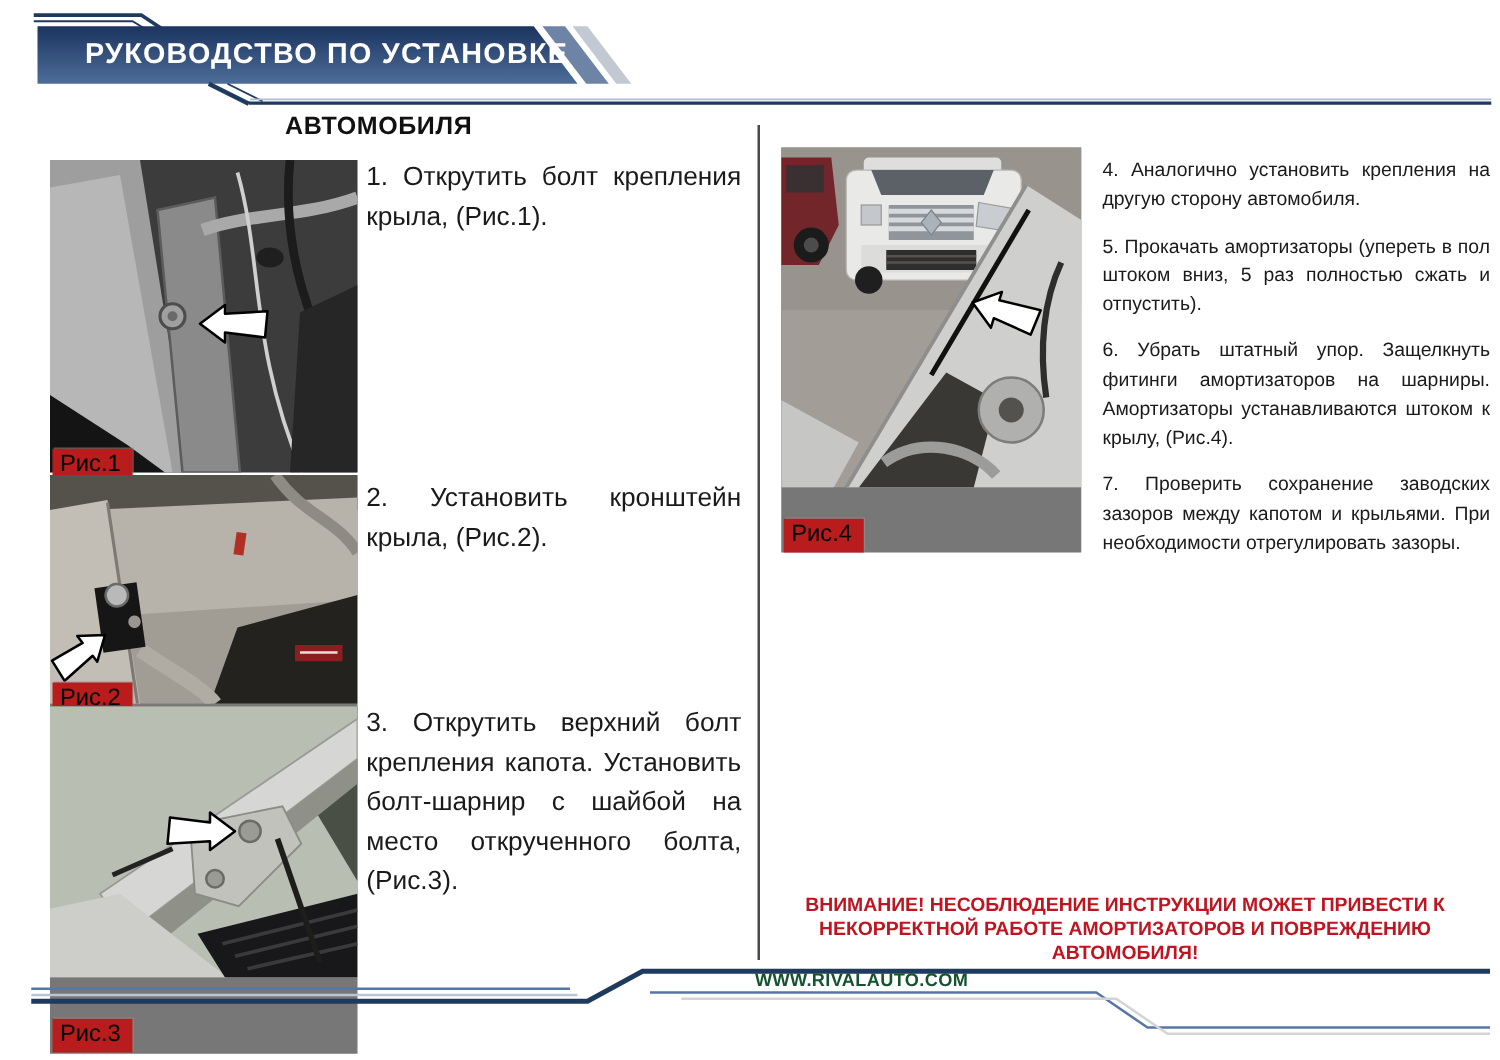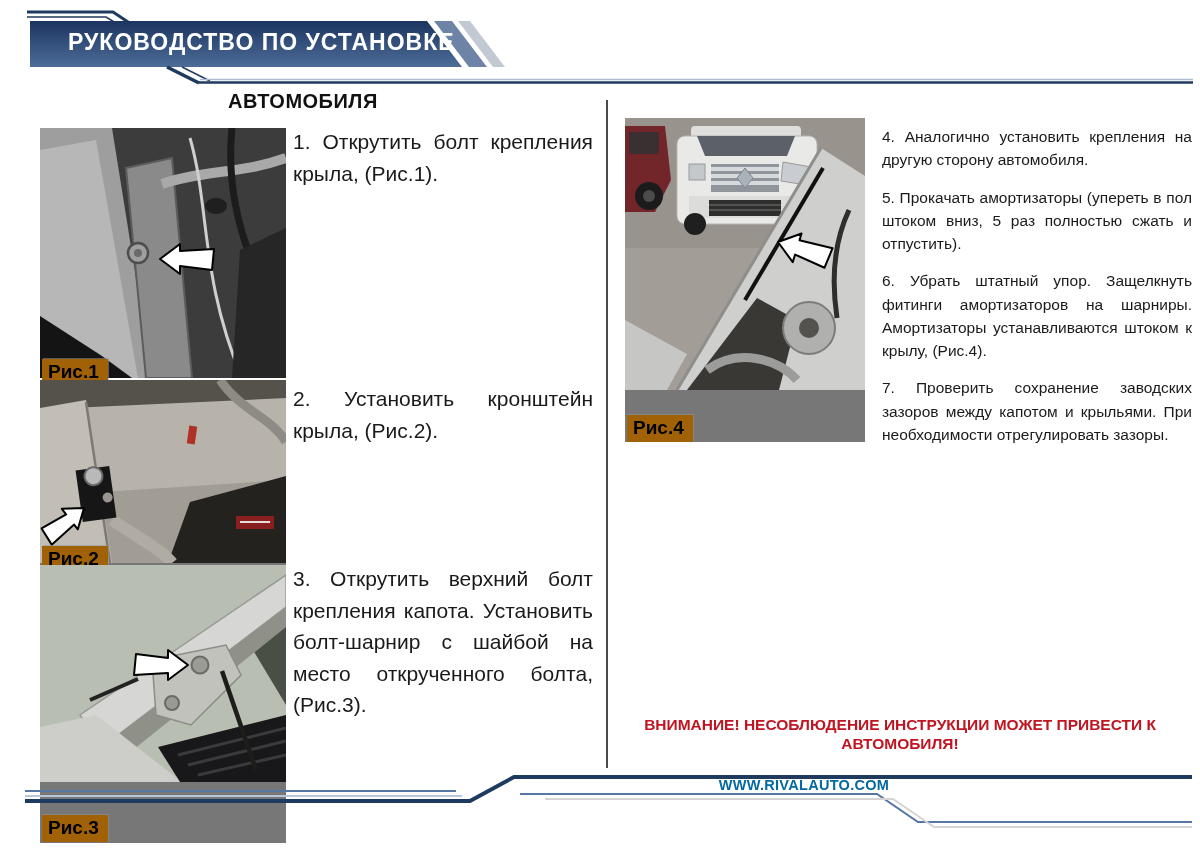--- a/index.html
+++ b/index.html
@@ -10,43 +10,43 @@
   
   .header-svg{position:absolute;top:0;left:0;}
   .banner-title{position:absolute;top:29px;left:68px;color:#ffffff;
       font-size:23px;font-weight:bold;letter-spacing:1px;white-space:nowrap;}
   .section-heading{position:absolute;top:90px;left:228px;font-size:20px;
       font-weight:bold;letter-spacing:.5px;color:#111;}
 
   
   figure.photo{position:absolute;margin:0;padding:0;background:#777;overflow:visible;}
   figure.photo svg{display:block;}
-  .figlabel{position:absolute;left:2px;background:#a16207;color:#000;
-      font-size:19px;font-weight:bold;padding:1px 9px 2px 6px;line-height:1.25;
+  .figlabel{position:absolute;left:2px;background:#b91c1c;color:#000;
+      font-size:19px;font-weight:normal;padding:1px 9px 2px 6px;line-height:1.25;
       box-shadow:1px -1px 0 rgba(150,150,150,.55);}
 
   
   p.step{position:absolute;margin:0;font-size:21px;line-height:1.5;
       text-align:justify;color:#1a1a1a;}
   .right-steps{position:absolute;left:882px;top:112px;width:310px;}
   .right-steps p{margin:13px 0 14px 0;font-size:15.5px;line-height:1.5;
       text-align:justify;color:#1a1a1a;}
 
   
   .divider{position:absolute;left:606px;top:100px;width:2px;height:668px;
       background:#4a4a4a;}
 
   
   .warning{position:absolute;left:610px;top:716px;width:580px;text-align:center;
       color:#c01421;font-weight:bold;font-size:15.5px;line-height:1.22;}
 
   
   .footer-svg{position:absolute;left:0;top:760px;}
-  .footer-url{position:absolute;left:604px;top:777px;width:400px;text-align:center;
-      color:#0369a1;font-weight:bold;font-size:14.5px;letter-spacing:.3px;}
+  .footer-url{position:absolute;left:604px;top:777px;width:400px;
+      color:#14532d;font-weight:bold;font-size:14.5px;letter-spacing:.3px;}
 </style>
 </head>
 <body>
 
 <div class="page">
 
   <svg class="header-svg" width="1200" height="92" viewBox="0 0 1200 92">
     <defs>
       <linearGradient id="bannerGrad" x1="0" y1="0" x2="0" y2="1">
         <stop offset="0" stop-color="#1c3460"></stop>
@@ -193,20 +193,21 @@
 
   <div class="right-steps">
     <p>4. Аналогично установить крепления на другую сторону автомобиля.</p>
     <p>5. Прокачать амортизаторы (упереть в пол штоком вниз, 5 раз полностью сжать и отпустить).</p>
     <p>6. Убрать штатный упор. Защелкнуть фитинги амортизаторов на шарниры. Амортизаторы устанавливаются штоком к крылу, (Рис.4).</p>
     <p>7. Проверить сохранение заводских зазоров между капотом и крыльями. При необходимости отрегулировать зазоры.</p>
   </div>
 
   <div class="warning">
     <div>ВНИМАНИЕ! НЕСОБЛЮДЕНИЕ ИНСТРУКЦИИ МОЖЕТ ПРИВЕСТИ К</div>
+    <div>НЕКОРРЕКТНОЙ РАБОТЕ АМОРТИЗАТОРОВ И ПОВРЕЖДЕНИЮ</div>
     <div>АВТОМОБИЛЯ!</div>
   </div>
 
   <svg class="footer-svg" width="1200" height="88" viewBox="0 0 88">
     <path d="M25,31 H456" fill="none" stroke="#5577a5" stroke-width="2"></path>
     <path d="M25,36 H462" fill="none" stroke="#b9c6d8" stroke-width="2"></path>
     <path d="M25,41 H470 L514,17 H1192" fill="none" stroke="#1f3a5f" stroke-width="4"></path>
     <path d="M520,34 H877 L918,62 H1192" fill="none" stroke="#5577a5" stroke-width="2"></path>
     <path d="M545,39 H893 L934,67 H1192" fill="none" stroke="#d4d4d4" stroke-width="2"></path>
   </svg>

